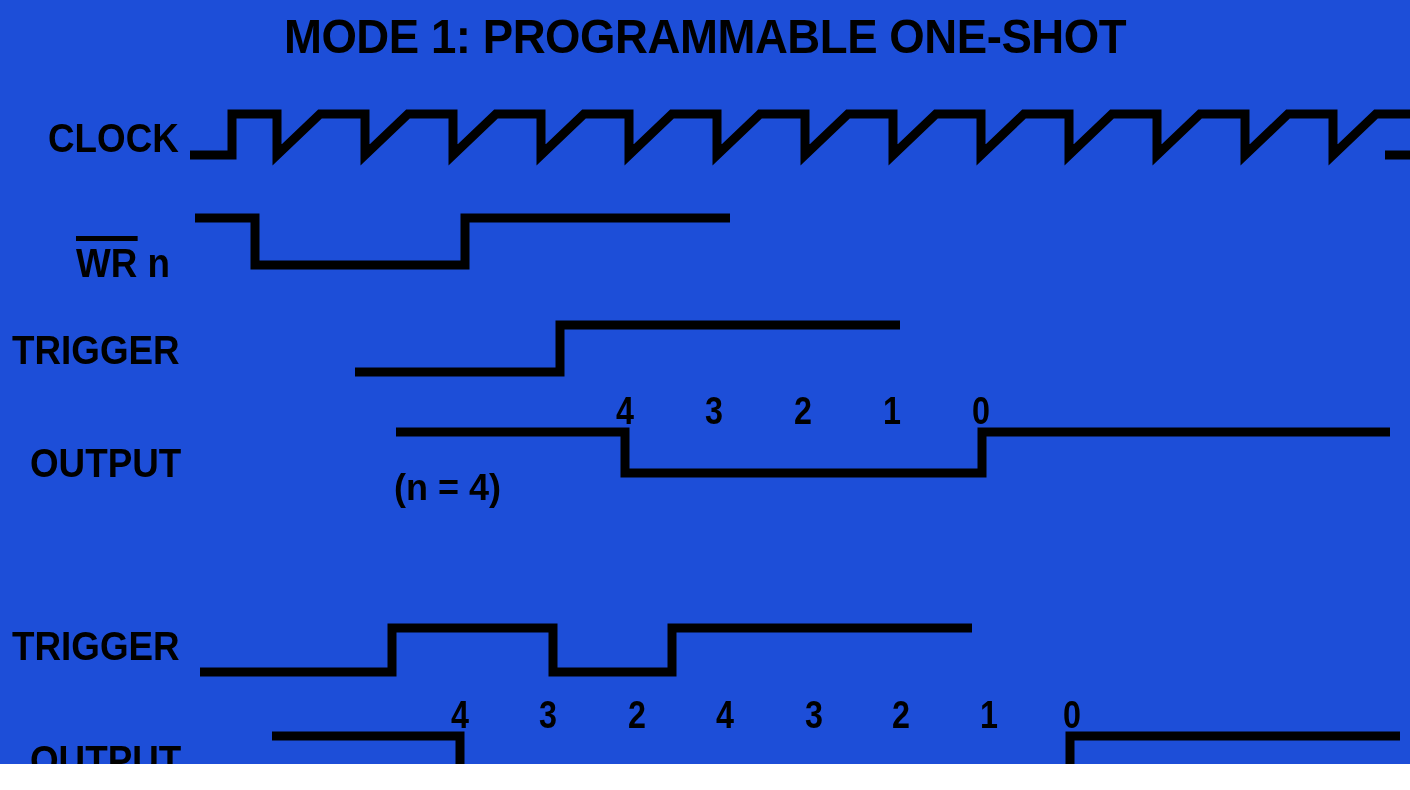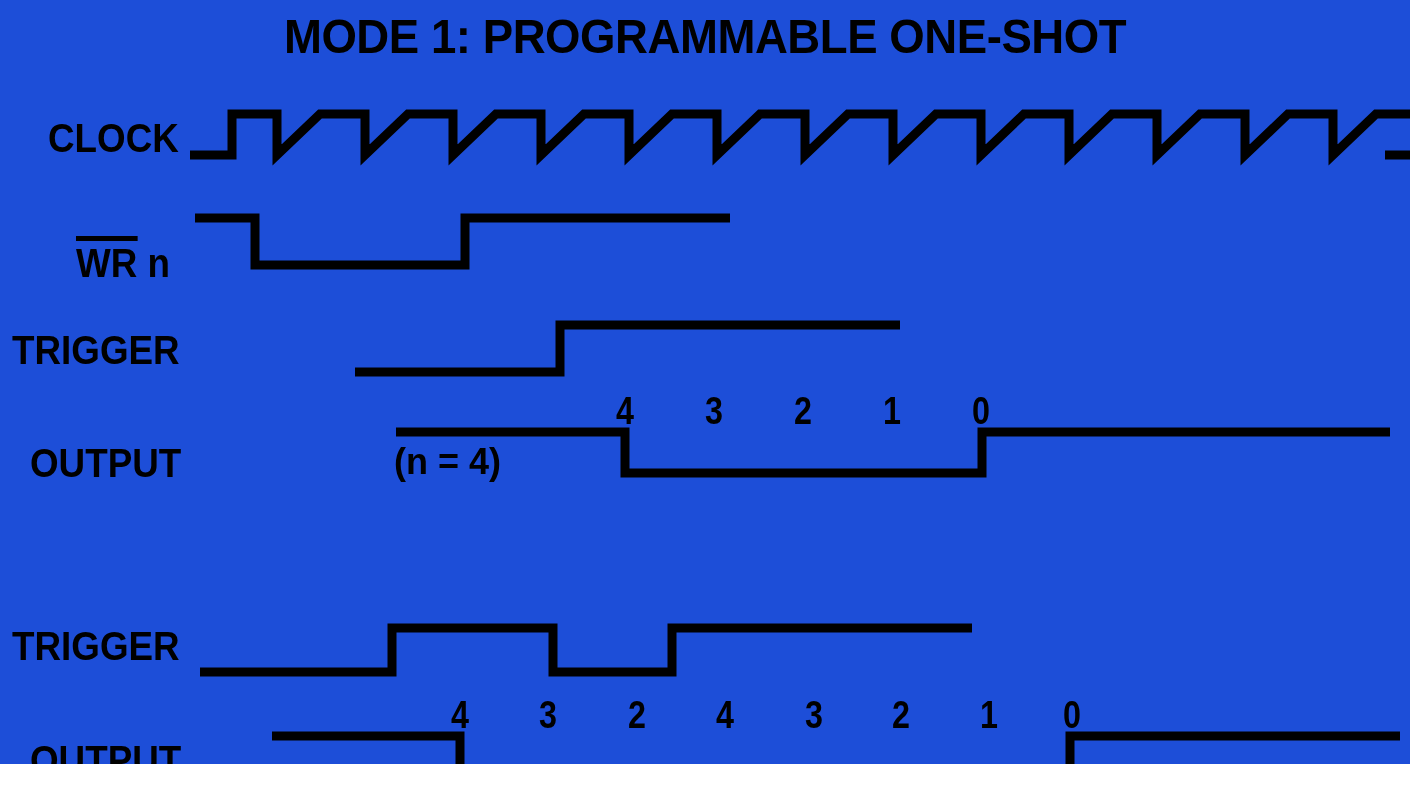--- a/index.html
+++ b/index.html
@@ -96,21 +96,21 @@
   <div id="title">MODE 1: PROGRAMMABLE ONE-SHOT</div>
 
   <div class="row-label" style="left:48px; top:118px;">CLOCK</div>
 
   <div class="row-label" style="left:76px; top:236px;"><span class="overline-group"><span class="overline">WR</span><span> n</span></span></div>
 
   <div class="row-label" style="left:12px; top:330px;">TRIGGER</div>
 
   <div class="row-label" style="left:30px; top:443px;">OUTPUT</div>
 
-  <div class="note" style="left:394px; top:444px;">(n = 4)</div>
+  <div class="note" style="left:394px; top:470px;">(n = 4)</div>
 
   <div class="row-label" style="left:12px; top:626px;">TRIGGER</div>
 
   <div class="row-label" style="left:30px; top:740px;">OUTPUT</div>
 
   <div class="count-num" style="left:625px; top:392px;">4</div>
   <div class="count-num" style="left:714px; top:392px;">3</div>
   <div class="count-num" style="left:803px; top:392px;">2</div>
   <div class="count-num" style="left:892px; top:392px;">1</div>
   <div class="count-num" style="left:981px; top:392px;">0</div>

